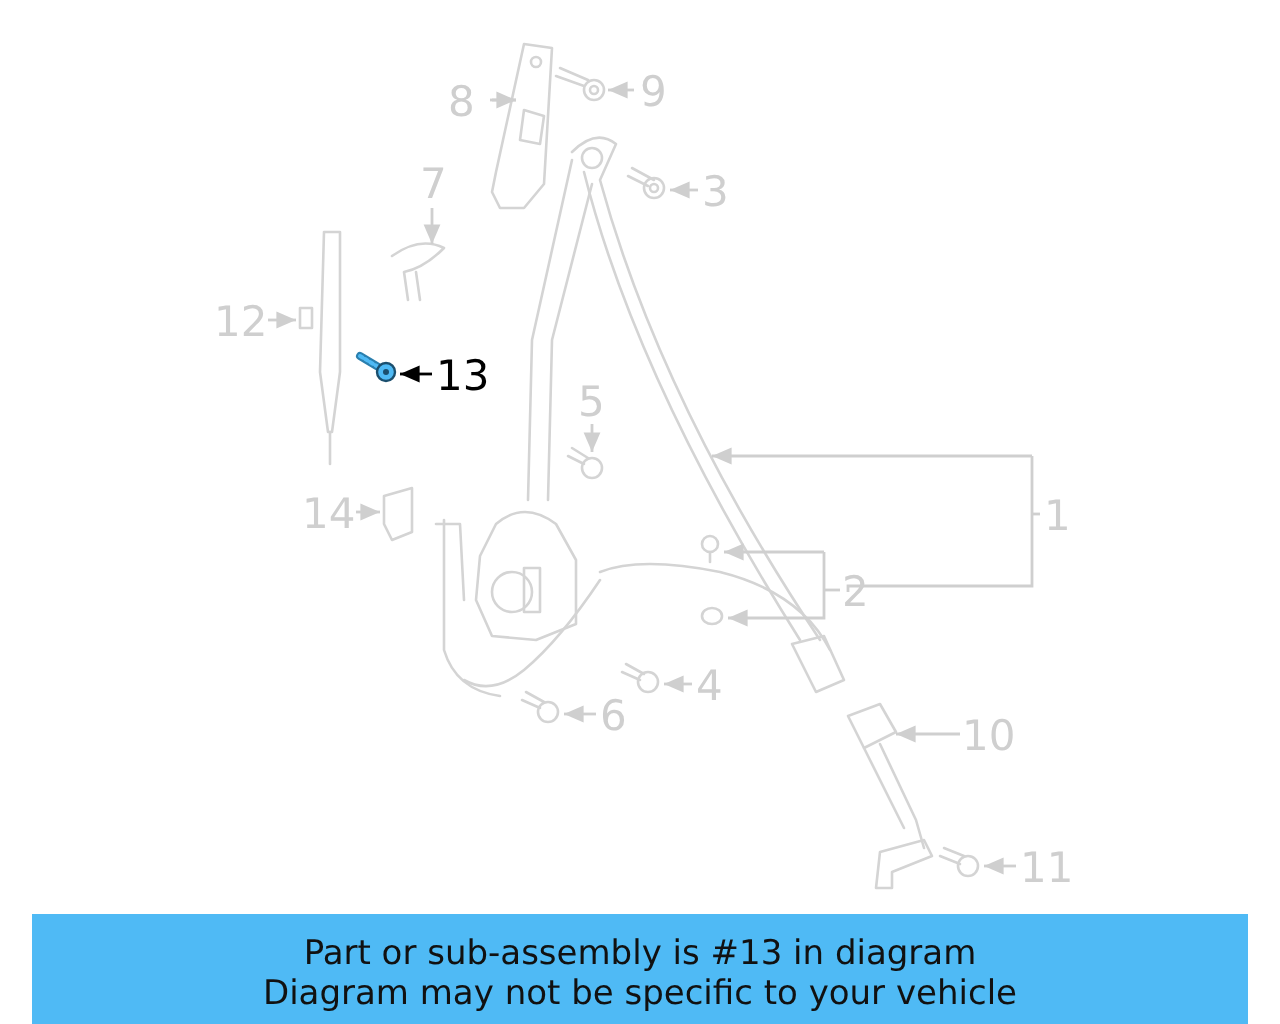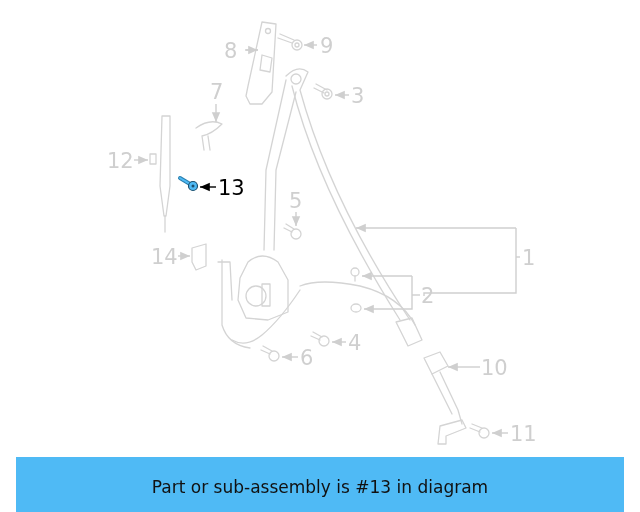--- a/index.html
+++ b/index.html
@@ -149,13 +149,14 @@
   <text class="lbl" x="320" y="53">9</text>
   <text class="lbl" x="481" y="375">10</text>
   <text class="lbl" x="510" y="441">11</text>
   <text class="lbl" x="107" y="168">12</text>
   <text class="lbl hl" x="218" y="195">13</text>
   <text class="lbl" x="151" y="264">14</text>
 </svg>
 
 <div id="banner">
   <span>Part or sub-assembly is #13 in diagram</span>
+  <span>Diagram may not be specific to your vehicle</span>
 </div>
 
 </body></html>

